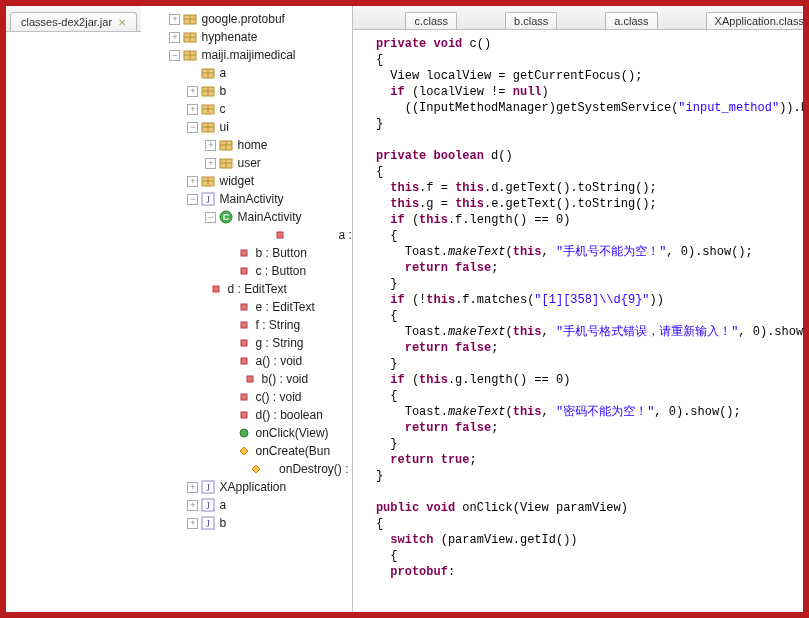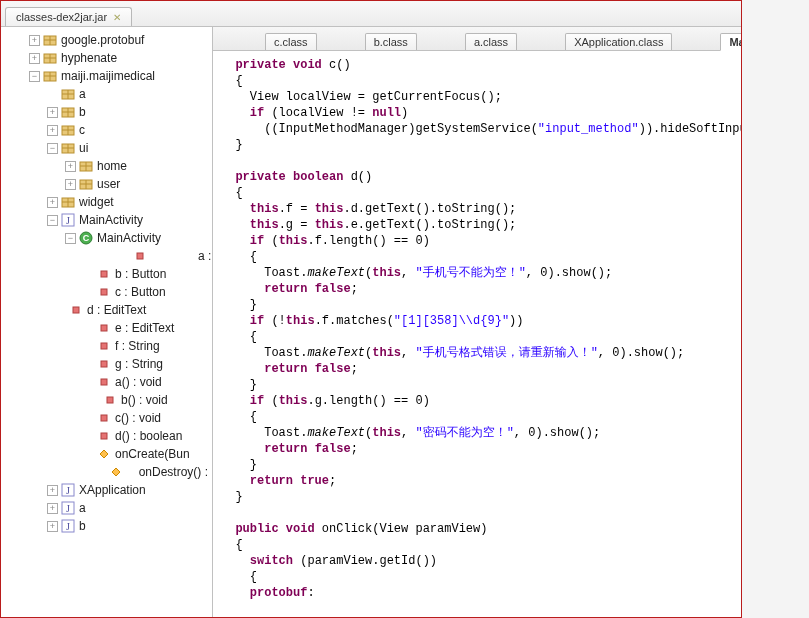--- a/index.html
+++ b/index.html
@@ -1,17 +1,17 @@
 <!DOCTYPE html>
 <html><head>
 <meta charset="utf-8">
 <style>
 * { margin: 0; padding: 0; box-sizing: border-box; }
 body { font-family: "Segoe UI", Tahoma, sans-serif; font-size: 12px; background: #f4f4f4; overflow: hidden; }
-.container { display: flex; flex-direction: column; width: 742px; height: 618px; background: #fff; border: 1px solid #b91c1c; }
+.container { display: flex; flex-direction: row; width: 809px; height: 618px; background: #fff; border: 6px solid #b91c1c; }
 .top-tab-bar { display: flex; background: linear-gradient(#f8f8f8,#ececec); border-bottom: 1px solid #c0c0c0; padding: 2px 4px 0; height: 26px; align-items: flex-end; }
 .top-tab { display: flex; align-items: center; background: linear-gradient(#fdfdfd,#f0f0f0); border: 1px solid #b8b8b8; border-bottom: none; border-radius: 3px 3px 0 0; padding: 3px 10px; font-size: 11px; color: #333; gap: 6px; }
 .close-x { font-size: 10px; color: #aa6; cursor: pointer; }
 .main-area { display: flex; flex: 1; overflow: hidden; }
 .sidebar { width: 212px; background: #fff; border-right: 1px solid #c0c0c0; overflow: auto; padding: 4px 0; }
 .tree { font-size: 12px; }
 .tree-row { display: flex; align-items: center; height: 18px; white-space: nowrap; padding-right: 4px; }
 .tree-row .twisty { width: 11px; height: 11px; display: inline-flex; align-items: center; justify-content: center; font-size: 9px; color: #888; border: 1px solid #aaa; background: #fff; margin-right: 2px; line-height: 9px; }
 .tree-row .twisty.empty { border: none; background: transparent; }
 .tree-row .icon { width: 16px; height: 16px; display: inline-flex; align-items: center; justify-content: center; margin-right: 3px; }
@@ -267,20 +267,29 @@
               <svg width="14" height="14">
                 <rect x="4" y="4" width="6" height="6" fill="#e57373" stroke="#b04040"></rect>
               </svg>
             </span>
             <span class="label">d() : boolean</span>
           </div>
           <div class="tree-row" style="padding-left: 82px;">
             <span class="twisty empty"></span>
             <span class="icon">
               <svg width="14" height="14">
+                <circle cx="7" cy="7" r="4" fill="#4caf50" stroke="#2e7d32"></circle>
+              </svg>
+            </span>
+            <span class="label">onClick(View)</span>
+          </div>
+          <div class="tree-row" style="padding-left: 82px;">
+            <span class="twisty empty"></span>
+            <span class="icon">
+              <svg width="14" height="14">
                 <polygon points="7,3 11,7 7,11 3,7" fill="#ffc04d" stroke="#cc8800"></polygon>
               </svg>
             </span>
             <span class="label">onCreate(Bun</span>
           </div>
           <div class="tree-row" style="padding-left: 82px; justify-content: space-between;">
             <span class="twisty empty"></span>
             <span class="icon">
               <svg width="14" height="14">
                 <polygon points="7,3 11,7 7,11 3,7" fill="#ffc04d" stroke="#cc8800"></polygon>

